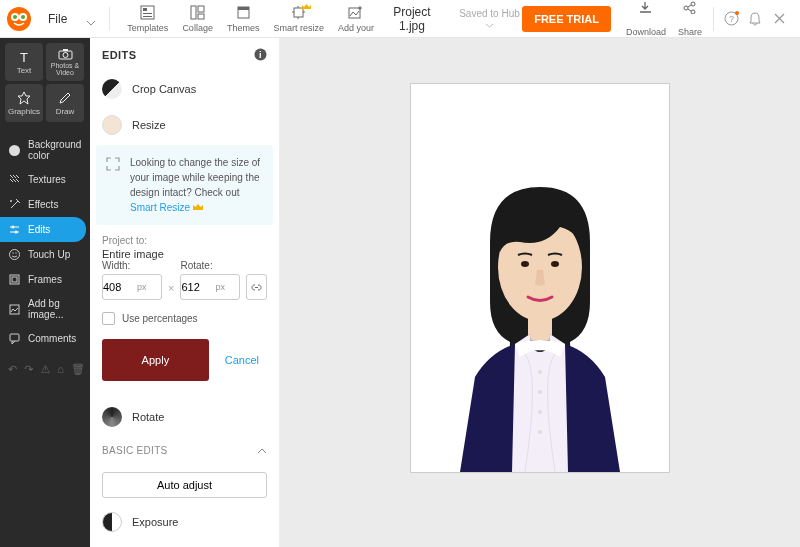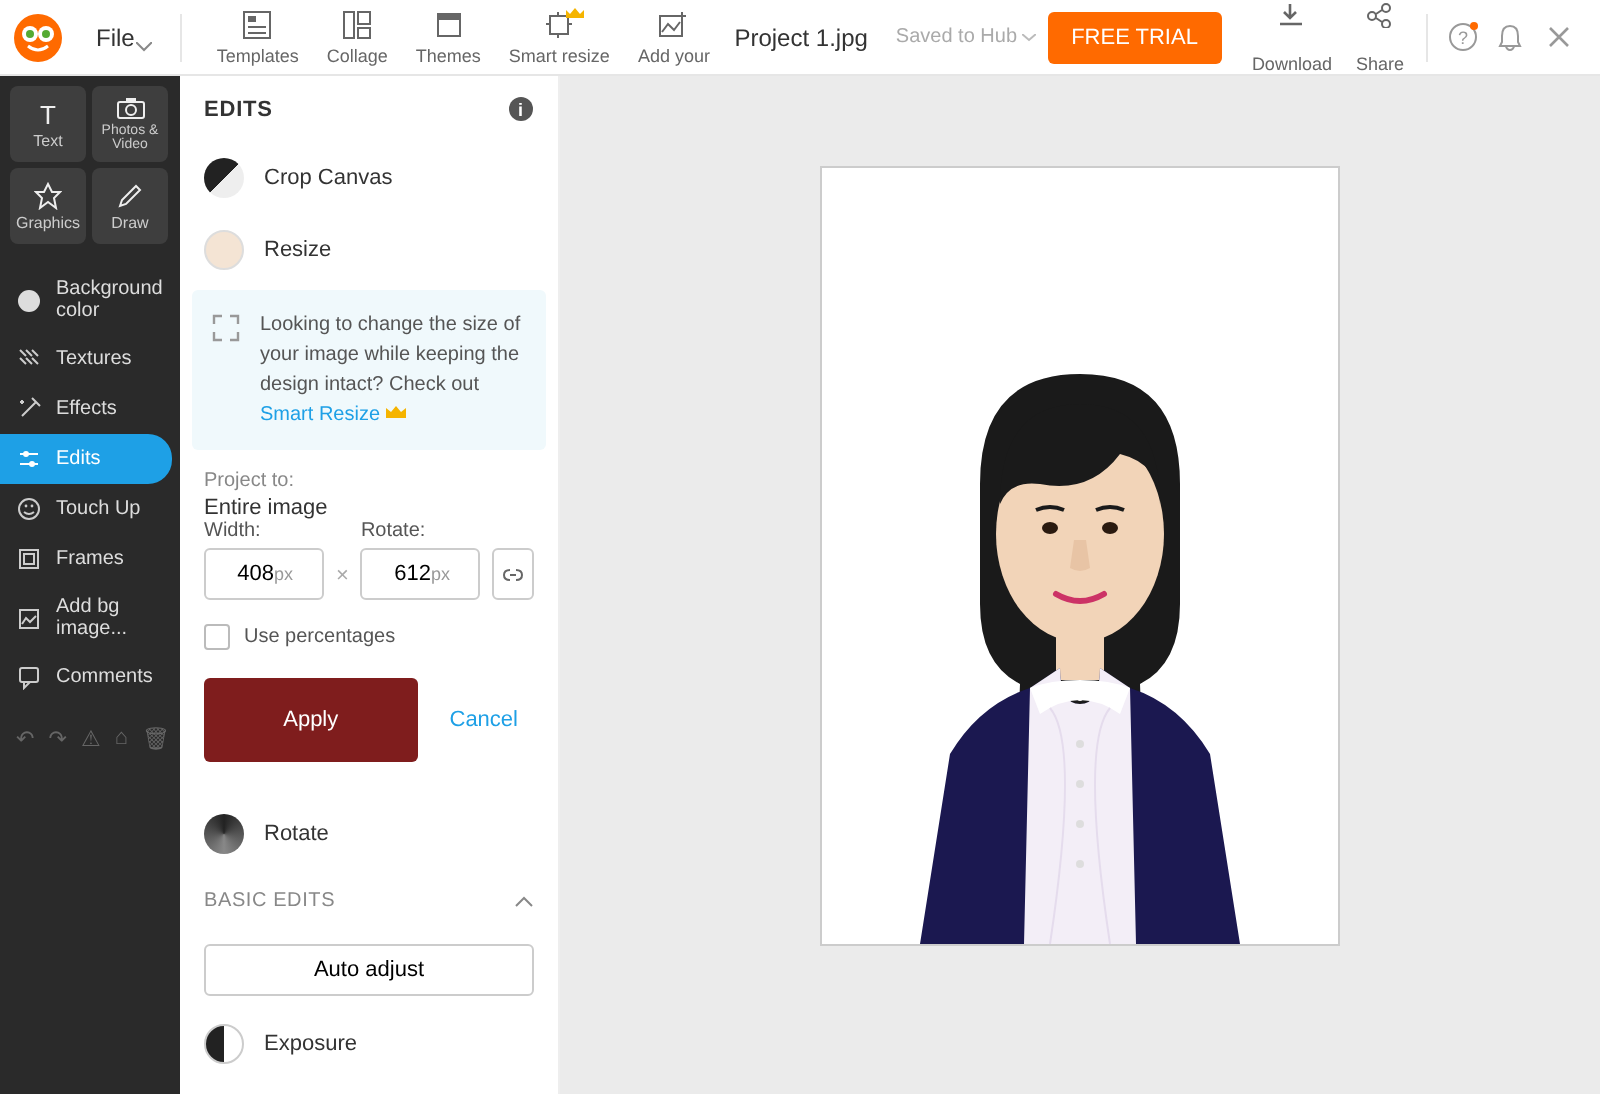--- a/index.html
+++ b/index.html
@@ -1,25 +1,25 @@
 <!DOCTYPE html>
 <html><head>
 <meta charset="utf-8">
 <style>
 *{box-sizing:border-box;margin:0;padding:0;font-family:-apple-system,BlinkMacSystemFont,"Segoe UI",Arial,sans-serif}
 body{width:800px;height:547px;overflow:hidden;background:#fff;font-size:11px;color:#333}
 .top{height:38px;border-bottom:1px solid #e6e6e6;display:flex;align-items:center}
 .logo{width:38px;height:38px;display:flex;align-items:center;justify-content:center}
-.file-menu{display:flex;align-items:flex-end;gap:1px;padding:0 10px;cursor:pointer;font-size:12px}
+.file-menu{display:flex;align-items:flex-end;gap:20px;padding:0 10px;cursor:pointer;font-size:12px}
 .top-tools{display:flex;gap:0;margin-left:6px}
 .top-tool{display:flex;flex-direction:column;align-items:center;justify-content:center;padding:3px 7px;font-size:9px;color:#666;cursor:pointer;gap:2px}
 .top-tool .ic{width:16px;height:16px;display:flex;align-items:center;justify-content:center}
 .proj-name{flex:1;text-align:center;font-size:12px;color:#333;display:flex;align-items:center;justify-content:center;gap:14px}
 .proj-name .saved{color:#aaa;font-size:10px}
-.trial-btn{background:#ff6a00;color:#fff;border:none;padding:7px 12px;font-size:11px;font-weight:normal;border-radius:3px;cursor:pointer;margin-right:10px}
+.trial-btn{background:#ff6a00;color:#fff;border:none;padding:7px 12px;font-size:11px;font-weight:bold;border-radius:3px;cursor:pointer;margin-right:10px}
 .top-right{display:flex;align-items:center;gap:2px;padding-right:10px}
 .top-right .col{display:flex;flex-direction:column;align-items:center;font-size:9px;color:#666;padding:0 5px;cursor:pointer;gap:12px}
 .top-right .col .ic{width:16px;height:14px}
 .sep{width:1px;height:24px;background:#e6e6e6;margin:0 4px}
 .icon-btn{width:22px;height:22px;display:flex;align-items:center;justify-content:center;cursor:pointer;color:#888}
 .main{display:flex;height:509px}
 .far-left{width:90px;background:#2a2a2a;display:flex;flex-direction:column;color:#ccc}
 .tool-grid{display:flex;flex-wrap:wrap;gap:3px;padding:5px}
 .tool-box{width:38px;height:38px;background:#3e3e3e;border-radius:4px;display:flex;flex-direction:column;align-items:center;justify-content:center;font-size:8px;cursor:pointer;gap:2px}
 .tool-box.wide{width:38px}
@@ -39,21 +39,21 @@
 .hint-box{background:#f0f9fc;margin:2px 6px;padding:10px 10px 10px 34px;position:relative;font-size:10px;color:#555;line-height:1.5;border-radius:3px}
 .hint-box .hic{position:absolute;left:8px;top:10px;width:18px;height:18px}
 .hint-box a{color:#1ea0e6;text-decoration:none}
 .form-area{padding:8px 12px}
 .applies{font-size:10px;color:#888}
 .applies-val{font-size:11px;color:#333;margin-top:2px}
 .dims{display:flex;align-items:flex-end;gap:6px;margin-top:0}
 .dim-col{display:flex;flex-direction:column;gap:3px}
 .dim-col label{font-size:10px;color:#555}
 .dim-input{display:flex;align-items:center;border:1px solid #ccc;border-radius:3px;height:26px;width:60px}
-.dim-input input{width:34px;border:none;text-align:right;font-size:11px;outline:none}
+.dim-input input{width:34px;border:none;text-align:left;font-size:11px;outline:none}
 .dim-input .unit{font-size:9px;color:#999;padding-right:5px}
 .times{color:#aaa;padding-bottom:6px}
 .link-btn{width:26px;height:26px;border:1px solid #ccc;border-radius:3px;display:flex;align-items:center;justify-content:center;cursor:pointer}
 .chk-row{display:flex;align-items:center;gap:7px;margin-top:12px;font-size:10px;color:#555}
 .chk-row .chk{width:13px;height:13px;border:1px solid #bbb;border-radius:2px}
 .btn-row{display:flex;gap:8px;margin-top:14px;align-items:center}
 .apply-btn{flex:1;background:#7f1d1d;color:#fff;border:none;height:42px;font-size:11px;border-radius:3px;cursor:pointer}
 .cancel-btn{background:none;border:none;color:#1ea0e6;font-size:11px;cursor:pointer;padding:0 8px}
 .auto-btn{margin:6px 12px;border:1px solid #ccc;background:#fff;height:26px;font-size:11px;border-radius:3px;cursor:pointer;width:calc(100% - 24px)}
 .canvas{flex:1;background:#ebebeb;display:flex;align-items:center;justify-content:center;position:relative}

